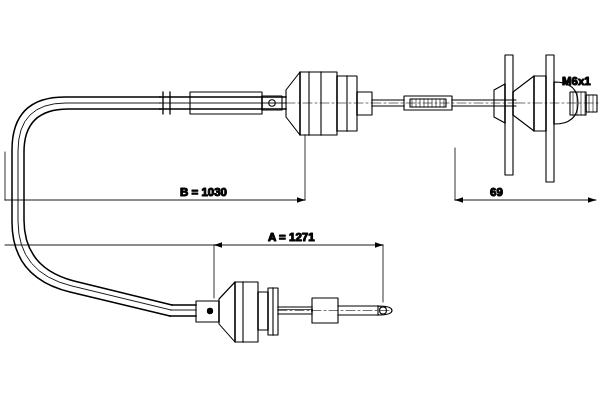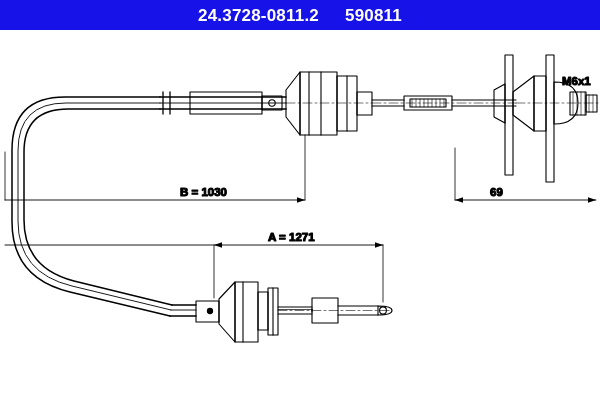--- a/index.html
+++ b/index.html
@@ -54,24 +54,20 @@
     font-size: 11.5px;
     font-weight: bold;
     fill: #000000;
   }
 </style>
 </head>
 <body>
 
 <div id="page">
 
-  <div id="title-bar" style="background: rgb(23, 18, 232);">
-    <span class="ttxt" style="color: rgb(255, 255, 255);">24.3728-0811.2</span>
-    <span class="ttxt" style="color: rgb(255, 255, 255);">590811</span>
-  </div>
 
   <svg id="drawing" viewBox="0 0 600 370">
     <g fill="none" stroke="#000000" stroke-width="1.1" stroke-linecap="round" stroke-linejoin="round">
 
       <g stroke-width="1.5">
         <path d="M 160 67 L 65 67 Q 12 67 12 120 L 12 192 Q 12 248 70 262 L 170 286"></path>
         <path d="M 160 79 L 68 79 Q 24 79 24 122 L 24 190 Q 24 238 74 251 L 172 275"></path>
       </g>
 
       <g stroke-width="0.9">

